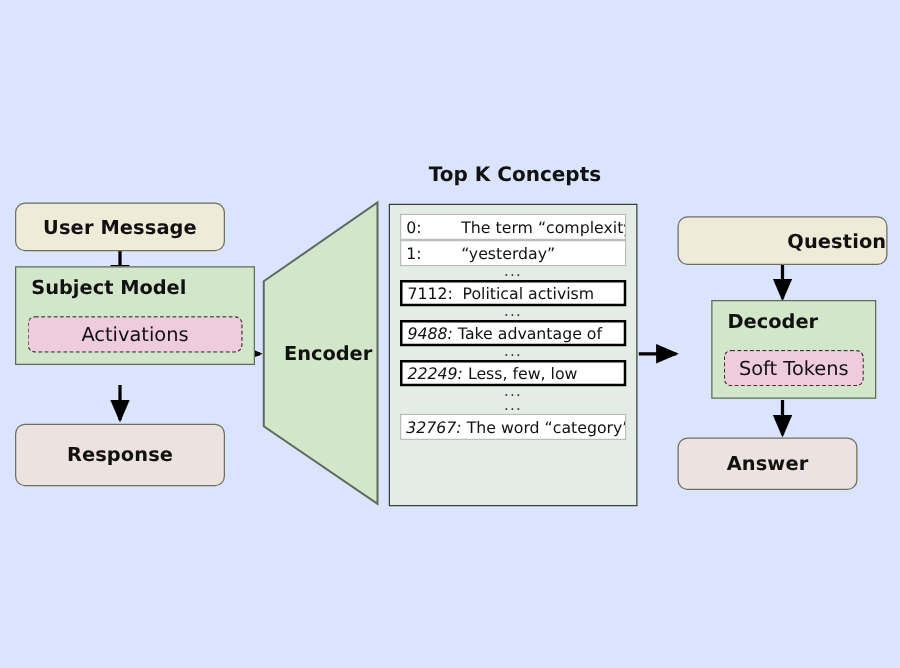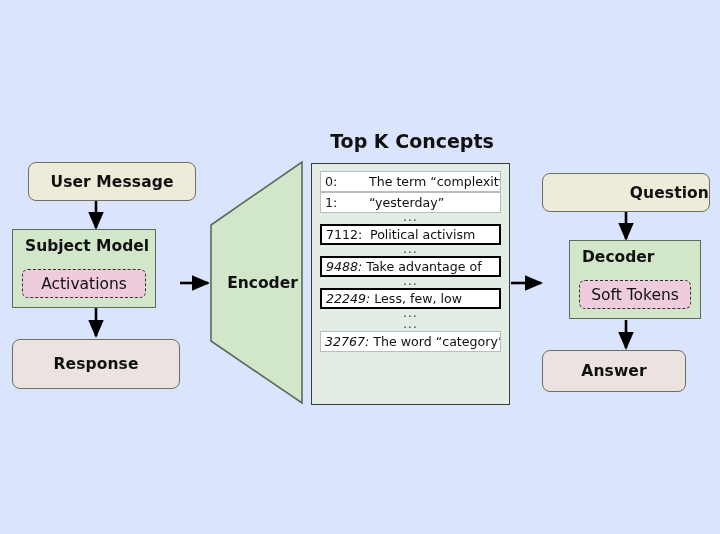--- a/index.html
+++ b/index.html
@@ -100,21 +100,21 @@
   }
 
   
   #concepts-title {
     position: absolute;
     left: 312px;
     top: 130px;
     width: 200px;
     text-align: center;
     font-weight: bold;
-    font-size: 19px;
+    font-size: 16px;
     color: #111;
   }
   #concepts-panel {
     position: absolute;
     left: 311px;
     top: 163px;
     width: 199px;
     height: 242px;
     box-sizing: border-box;
     background: #e4ece6;
@@ -178,25 +178,25 @@
 
     <line x1="180" y1="283" x2="208" y2="283" stroke="#000" stroke-width="2.6" marker-end="url(#ah)"></line>
 
     <line x1="511" y1="283" x2="541" y2="283" stroke="#000" stroke-width="2.6" marker-end="url(#ah)"></line>
 
     <line x1="626" y1="211" x2="626" y2="239" stroke="#000" stroke-width="2.6" marker-end="url(#ah)"></line>
 
     <line x1="626" y1="320" x2="626" y2="348" stroke="#000" stroke-width="2.6" marker-end="url(#ah)"></line>
   </svg>
 
-  <div class="node box-rounded fill-cream label-bold" style="left:28px; top:162px; width:168px; height:39px;">
+  <div class="node box-rounded fill-cream label-bold" style="left:12px; top:162px; width:168px; height:39px;">
     <span>User Message</span>
   </div>
 
-  <div class="node box-square fill-green model-box" style="left:12px; top:229px; width:144px; height:79px;">
+  <div class="node box-square fill-green model-box" style="left:12px; top:213px; width:192px; height:79px;">
     <span class="model-title">Subject Model</span>
     <span class="inner-dashed">
       <span>Activations</span>
     </span>
   </div>
 
   <div class="node box-rounded fill-blush label-bold" style="left:12px; top:339px; width:168px; height:50px;">
     <span>Response</span>
   </div>
 

